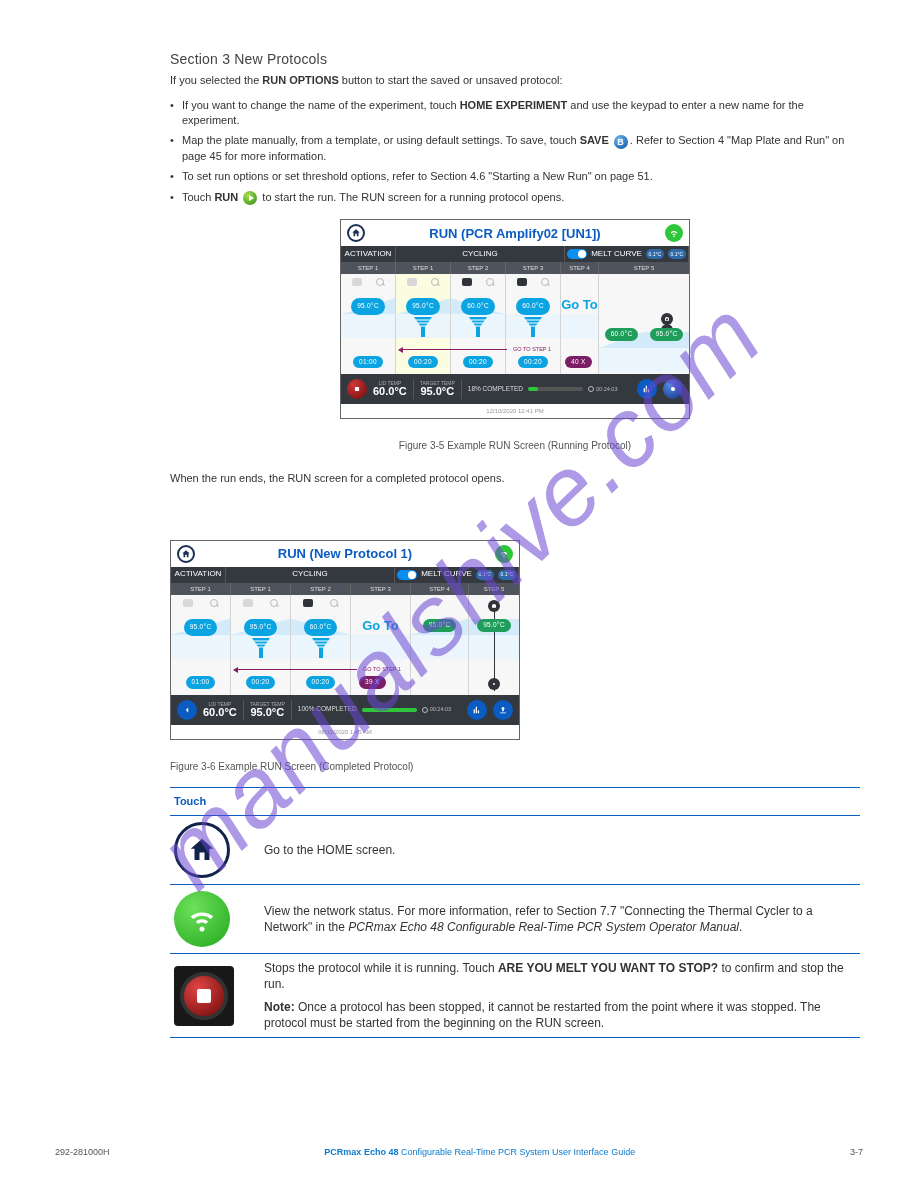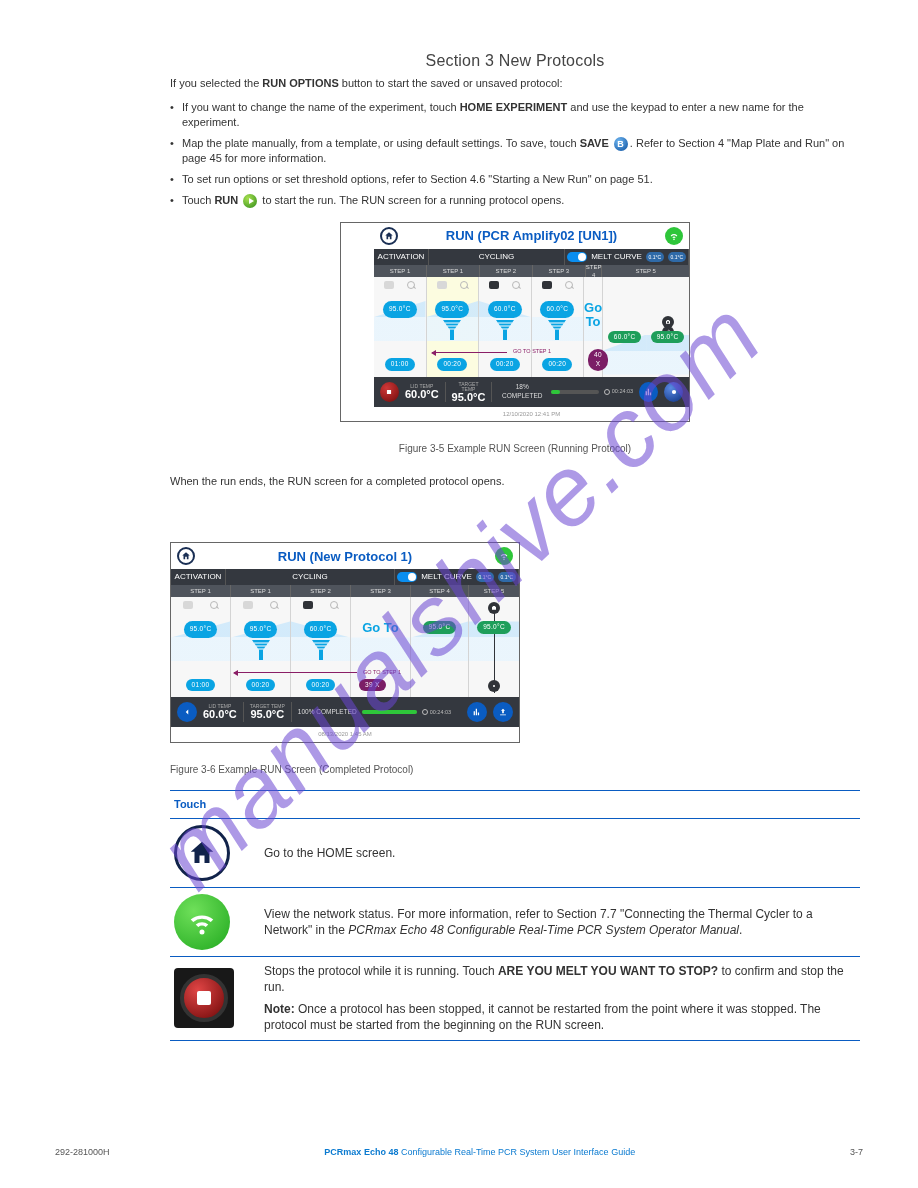--- a/index.html
+++ b/index.html
@@ -8,21 +8,21 @@
     height: 1188px;
     background: #fff;
     font-family: Arial, Helvetica, sans-serif;
     font-size: 11px;
     color: #333;
     position: relative;
     line-height: 1.35;
   }
   .page { padding: 50px 55px 30px 55px; }
   .content { margin-left: 115px; width: 690px; }
-  .section-label { font-size: 16px; color: #444; margin-bottom: 4px; letter-spacing: 0.2px; text-align: center; }
+  .section-label { font-size: 14px; color: #444; margin-bottom: 4px; letter-spacing: 0.2px; }
   .para { margin-bottom: 10px; }
   .bold { font-weight: bold; }
   .bullet-row { display: flex; margin-bottom: 6px; }
   .bullet-dot { width: 12px; flex-shrink: 0; }
   .bullet-text { flex: 1; }
   .inline-icon {
     display: inline-block; width: 14px; height: 14px; border-radius: 50%;
     vertical-align: middle; position: relative; margin: 0 2px;
   }
   .inline-icon.save { background: radial-gradient(circle at 35% 30%, #6eb5f0, #0a4f9e); }
@@ -161,21 +161,21 @@
     </div>
 
     <div class="bullet-row">
       <div class="bullet-dot">•</div>
       <div class="bullet-text">
         <span>Touch </span><span class="bold">RUN </span><span class="inline-icon run"></span><span> to start the run. The RUN screen for a running protocol opens.</span>
       </div>
     </div>
 
     <div style="text-align:center;">
-      <div class="shot" style="width:350px; margin-top:8px;padding-left:33px;">
+      <div class="shot" style="width:350px; margin-top:8px;">
         <div class="top">
           <div class="circ-btn home-btn">
             <svg viewBox="0 0 24 24">
                 <path d="M12 3l9 8h-3v9h-4v-6h-4v6H6v-9H3z"></path>
               </svg>
           </div>
           <div class="title-run">RUN (PCR Amplify02 [UN1])</div>
           <div class="circ-btn wifi-btn">
             <svg viewBox="0 0 24 24">
                 <path fill="#fff" d="M12 18a2 2 0 100 4 2 2 0 000-4zm-4-3a6 6 0 018 0l-2 2a3 3 0 00-4 0zm-4-4a12 12 0 0116 0l-2 2a9 9 0 00-12 0z"></path>

